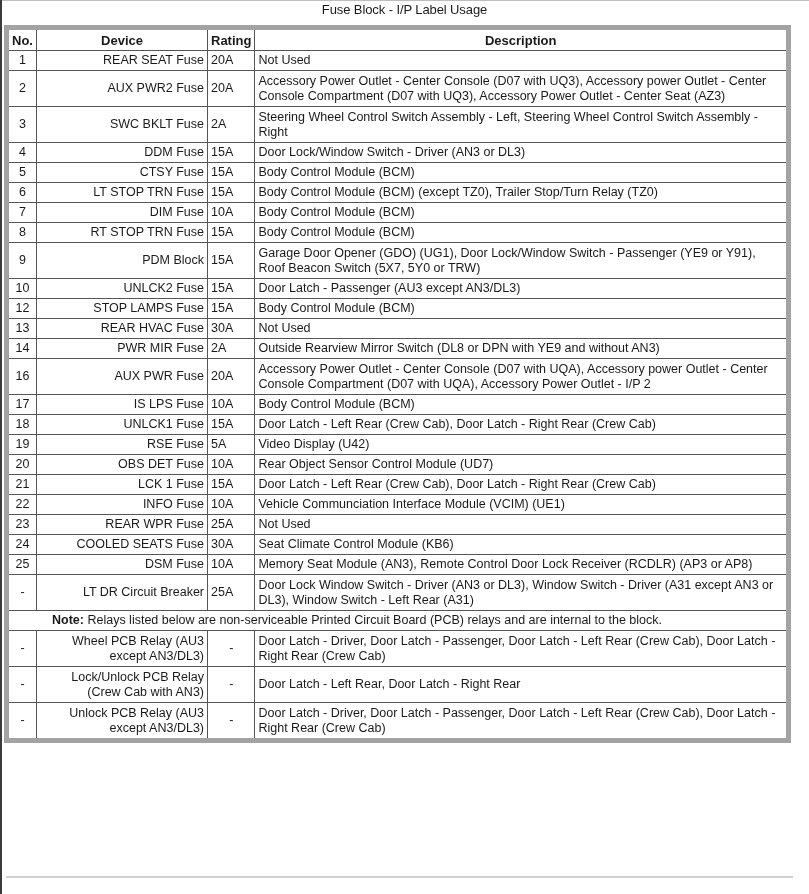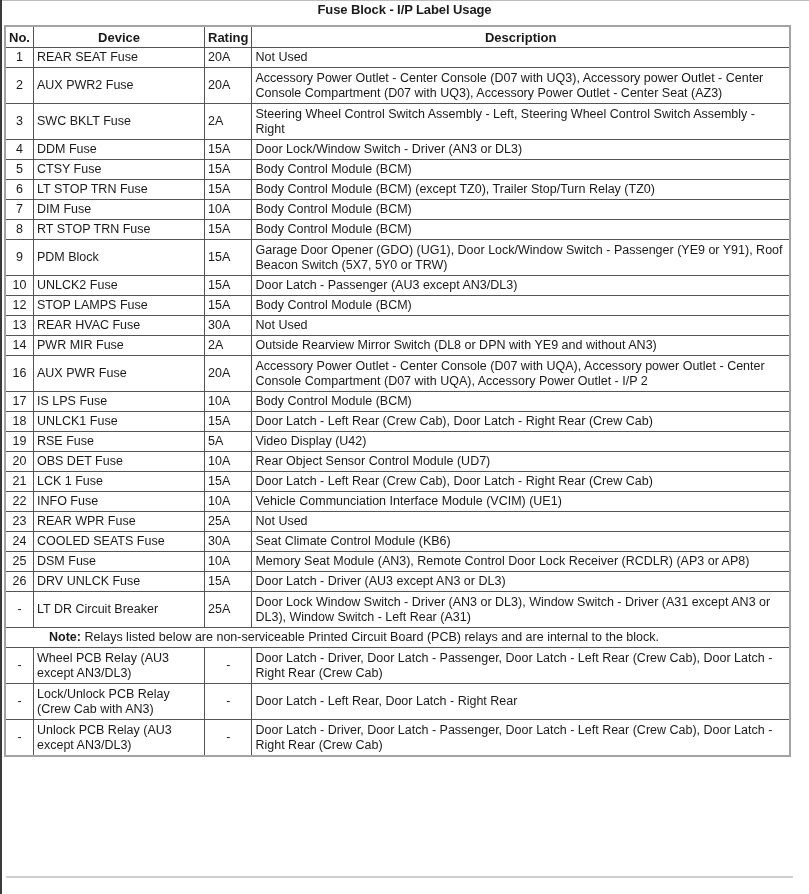--- a/index.html
+++ b/index.html
@@ -1,28 +1,28 @@
 <!DOCTYPE html>
 <html><head>
 <meta charset="utf-8">
 <style>
   html, body { margin: 0; padding: 0; background: #ffffff; }
   body { width: 809px; height: 894px; position: relative; overflow: hidden;
          font-family: "Liberation Sans", "DejaVu Sans", sans-serif; color: #1a1a1a; }
   .left-bar { position: absolute; left: 0; top: 0; width: 2px; height: 894px; background: #3a3a3a; }
   .top-bar { position: absolute; left: 0; top: 0; width: 809px; height: 1px; background: #bdbdbd; }
   .title { position: absolute; left: 0; top: 0; width: 809px; height: 22px; line-height: 20px;
-           text-align: center; font-weight: bold; font-size: 13px; letter-spacing: -0.1px; }
+           text-align: center; font-weight: normal; font-size: 13px; letter-spacing: -0.1px; }
   table.fuse { position: absolute; left: 4px; top: 25px; width: 787px;
-               border-collapse: collapse; border: 2px solid #a3a3a3; font-size: 12.5px; }
+               border-collapse: collapse; border: 5px solid #a3a3a3; font-size: 12.5px; }
   table.fuse th, table.fuse td { border: 1px solid #555; padding: 0 3px; vertical-align: middle; line-height: 15px; }
   table.fuse th { font-weight: bold; height: 20px; text-align: center; font-size: 13px; }
   table.fuse td { height: 19px; }
   td.no { width: 21px; text-align: center; padding: 0 2px; }
-  td.dev { width: 164px; }
+  td.dev { width: 164px; text-align: right; }
   td.rat { width: 36px; text-align: left; padding-right: 6px; }
   td.rat.center { text-align: center; padding-right: 3px; }
   td.desc { }
   tr.two td { height: 35px; }
   tr.two-relay td { height: 35px; }
   td.note { padding: 0 3px; height: 20px; }
   .note-label { font-weight: bold; margin-left: 40px; }
   .shadow { position: absolute; left: 6px; top: 876px; width: 787px; height: 2px; background: #cfcfcf; }
 </style>
 </head>
@@ -174,26 +174,20 @@
         <td class="dev">COOLED SEATS Fuse</td>
         <td class="rat">30A</td>
         <td class="desc">Seat Climate Control Module (KB6)</td>
       </tr>
       <tr>
         <td class="no">25</td>
         <td class="dev">DSM Fuse</td>
         <td class="rat">10A</td>
         <td class="desc">Memory Seat Module (AN3), Remote Control Door Lock Receiver (RCDLR) (AP3 or AP8)</td>
       </tr>
-      <tr>
-        <td class="no">26</td>
-        <td class="dev">DRV UNLCK Fuse</td>
-        <td class="rat">15A</td>
-        <td class="desc">Door Latch - Driver (AU3 except AN3 or DL3)</td>
-      </tr>
       <tr class="two">
         <td class="no">-</td>
         <td class="dev">LT DR Circuit Breaker</td>
         <td class="rat">25A</td>
         <td class="desc">Door Lock Window Switch - Driver (AN3 or DL3), Window Switch - Driver (A31 except AN3 or DL3), Window Switch - Left Rear (A31)</td>
       </tr>
     </tbody>
   <tbody>
     <tr>
       <td class="note" colspan="4"><span class="note-label">Note:</span><span> Relays listed below are non-serviceable Printed Circuit Board (PCB) relays and are internal to the block.</span></td>

